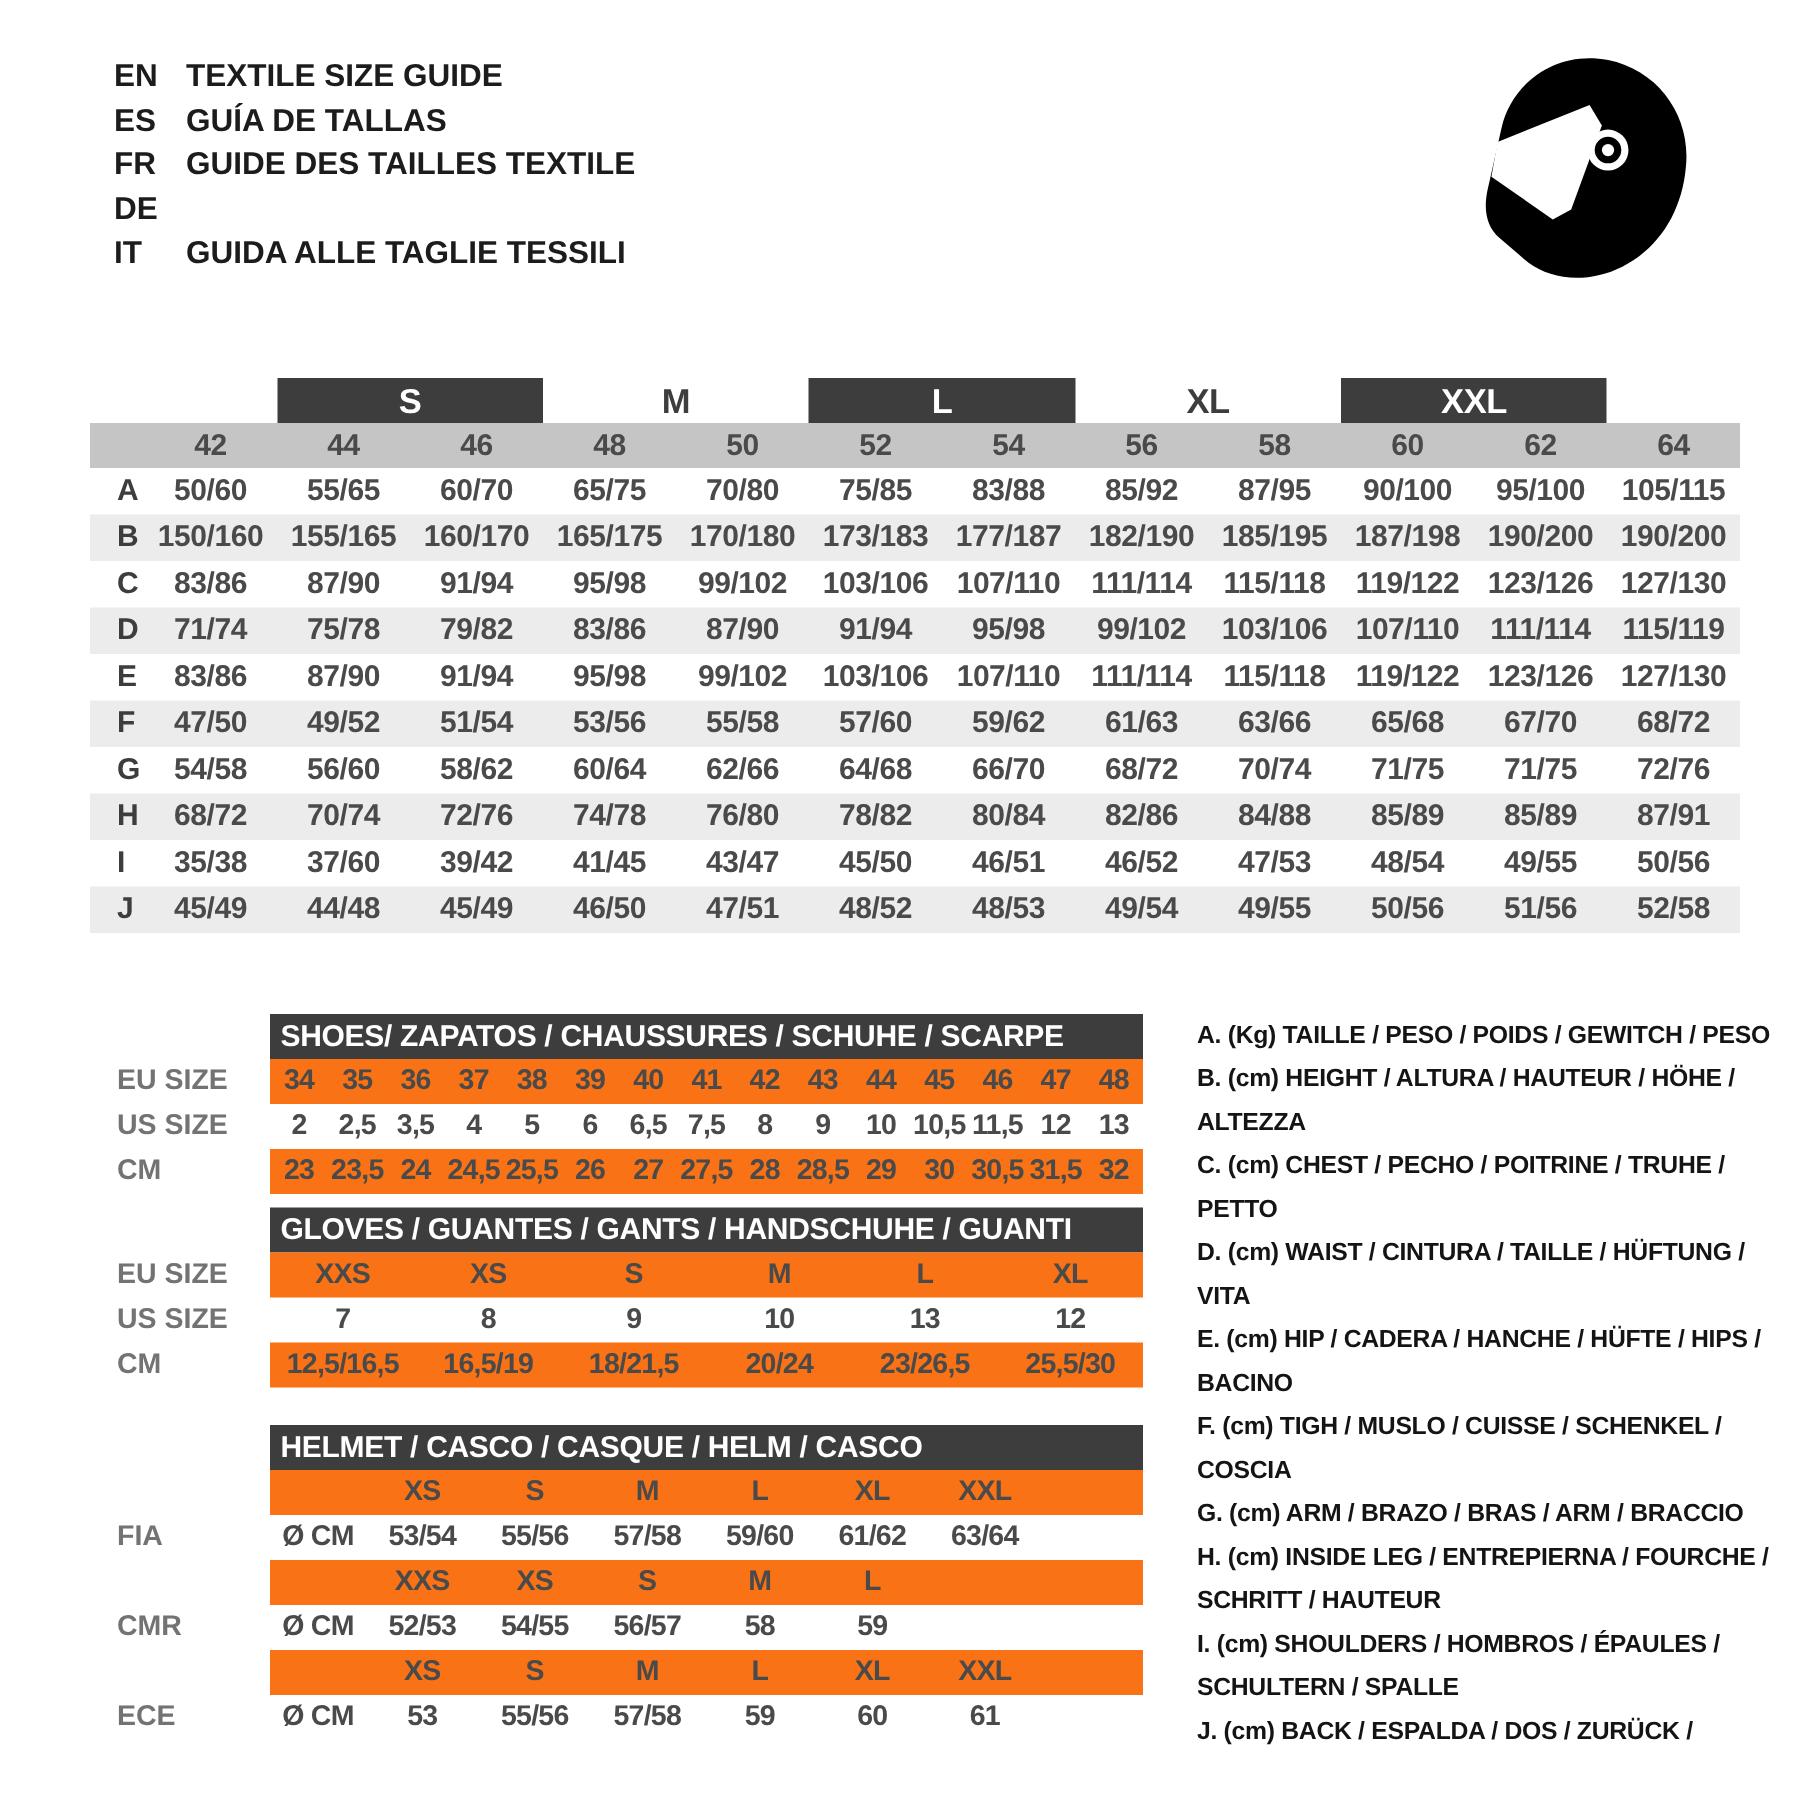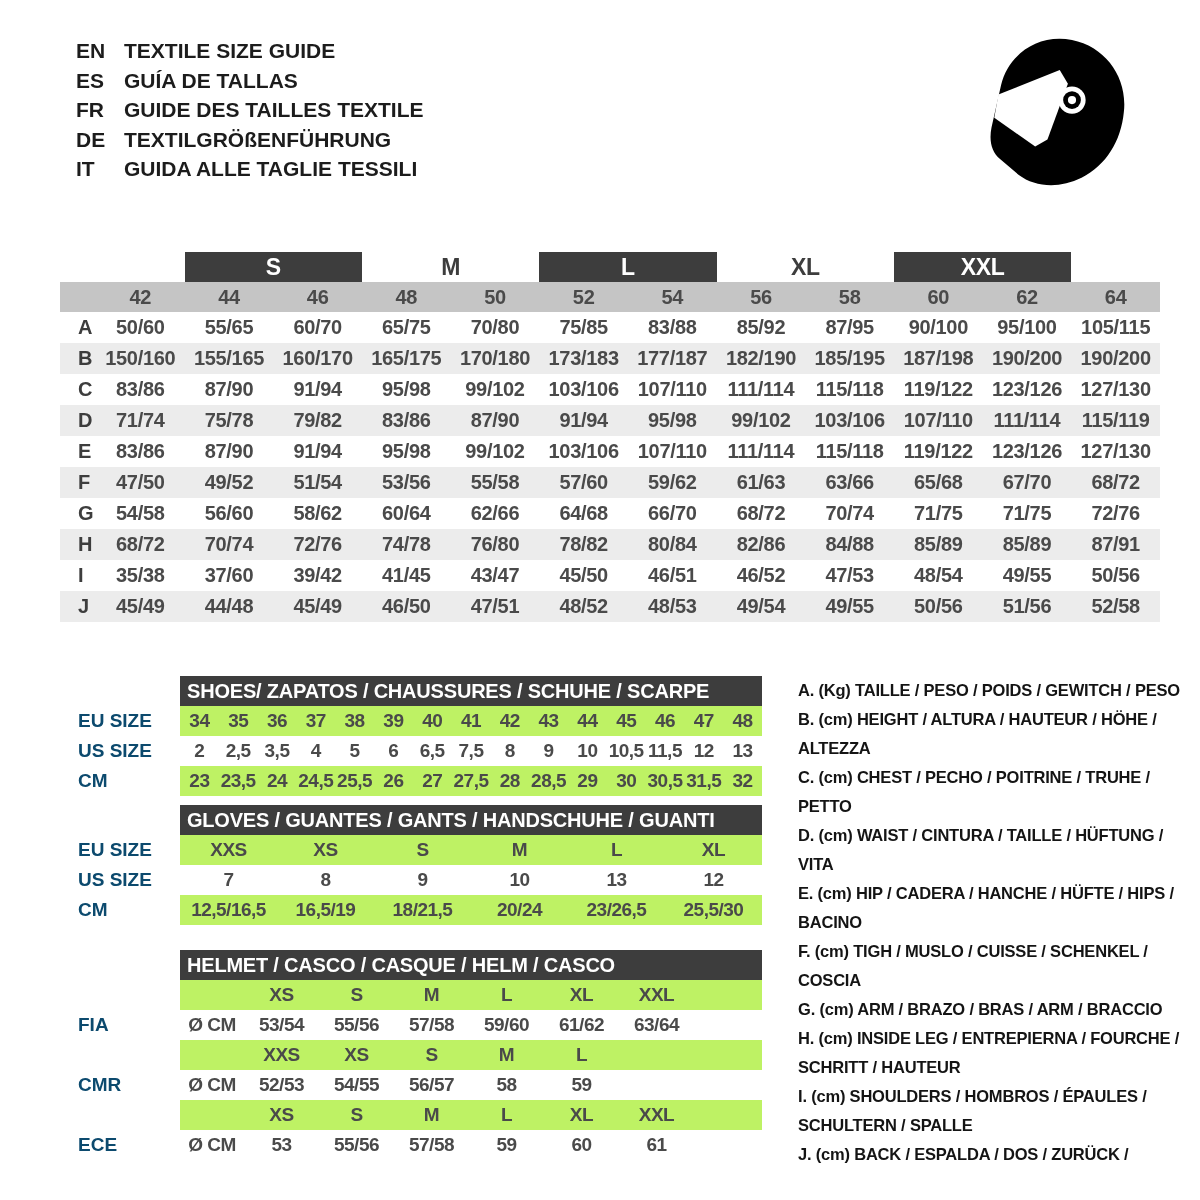--- a/index.html
+++ b/index.html
@@ -24,24 +24,24 @@
   .mhead .gbox { background:#3d3d3d; color:#ffffff; font-size:23px; height:30px; line-height:30px; }
   .mhead .gplain { color:#3d3d3d; font-size:23px; }
   .numrow { background:#c5c5c5; height:30px; color:#4a4a4a; }
   .stripe { background:#ececec; }
   
   .sub { position:absolute; left:78px; width:684px; }
   .sub-title { margin-left:102px; width:582px; box-sizing:border-box; background:#3d3d3d;
                color:#fff; height:30px; line-height:30px; padding-left:7px; font-size:20px;
                letter-spacing:-0.2px; }
   .sub-row { display:flex; align-items:center; height:30px; }
-  .sub-row .lbl { width:102px; flex:0 0 102px; font-size:19px; color:#0c4a6e; }
+  .sub-row .lbl { width:102px; flex:0 0 102px; font-size:19px; color:#737373; }
   .sub-row .data { width:582px; height:100%; display:grid; align-items:center;
                    text-align:center; font-size:19px; letter-spacing:-0.5px; }
-  .sub-row.gray .data { background:#bef264; }
+  .sub-row.gray .data { background:#f97316; }
   .cols15 { grid-template-columns:repeat(15,1fr); font-size:18.5px; }
   .cols6  { grid-template-columns:repeat(6,1fr); }
   .helmcols { grid-template-columns:64px repeat(6,75px) 1fr; }
   
   .legend { position:absolute; left:798px; top:676px; width:398px;
             font-size:16.5px; line-height:29px; color:#141414; letter-spacing:-0.2px; }
   
   .bottom-bar { position:absolute; left:180px; top:1192px; width:582px; height:8px; background:#3d3d3d; }
 </style>
 </head>
@@ -57,21 +57,20 @@
       <div class="lang-row">
         <span class="lang-code">ES</span>
         <span class="lang-label">GUÍA DE TALLAS</span>
       </div>
       <div class="lang-row">
         <span class="lang-code">FR</span>
         <span class="lang-label">GUIDE DES TAILLES TEXTILE</span>
       </div>
       <div class="lang-row">
         <span class="lang-code">DE</span>
-        <span class="lang-label">TEXTILGRÖßENFÜHRUNG</span>
       </div>
       <div class="lang-row">
         <span class="lang-code">IT</span>
         <span class="lang-label">GUIDA ALLE TAGLIE TESSILI</span>
       </div>
     </div>
 
   <div class="helmet-ico">
     <svg viewBox="0 0 110 115" width="150" height="170" preserveAspectRatio="xMidYMid meet">
       <path d="M66 4 C91 9 107 32 104 57 C102 78 91 96 73 105 C57 113 39 112 27 103 L13 91 C7 86 5 78 7 68 L14 37 C19 15 41 -1 66 4 Z" fill="#000"></path>

